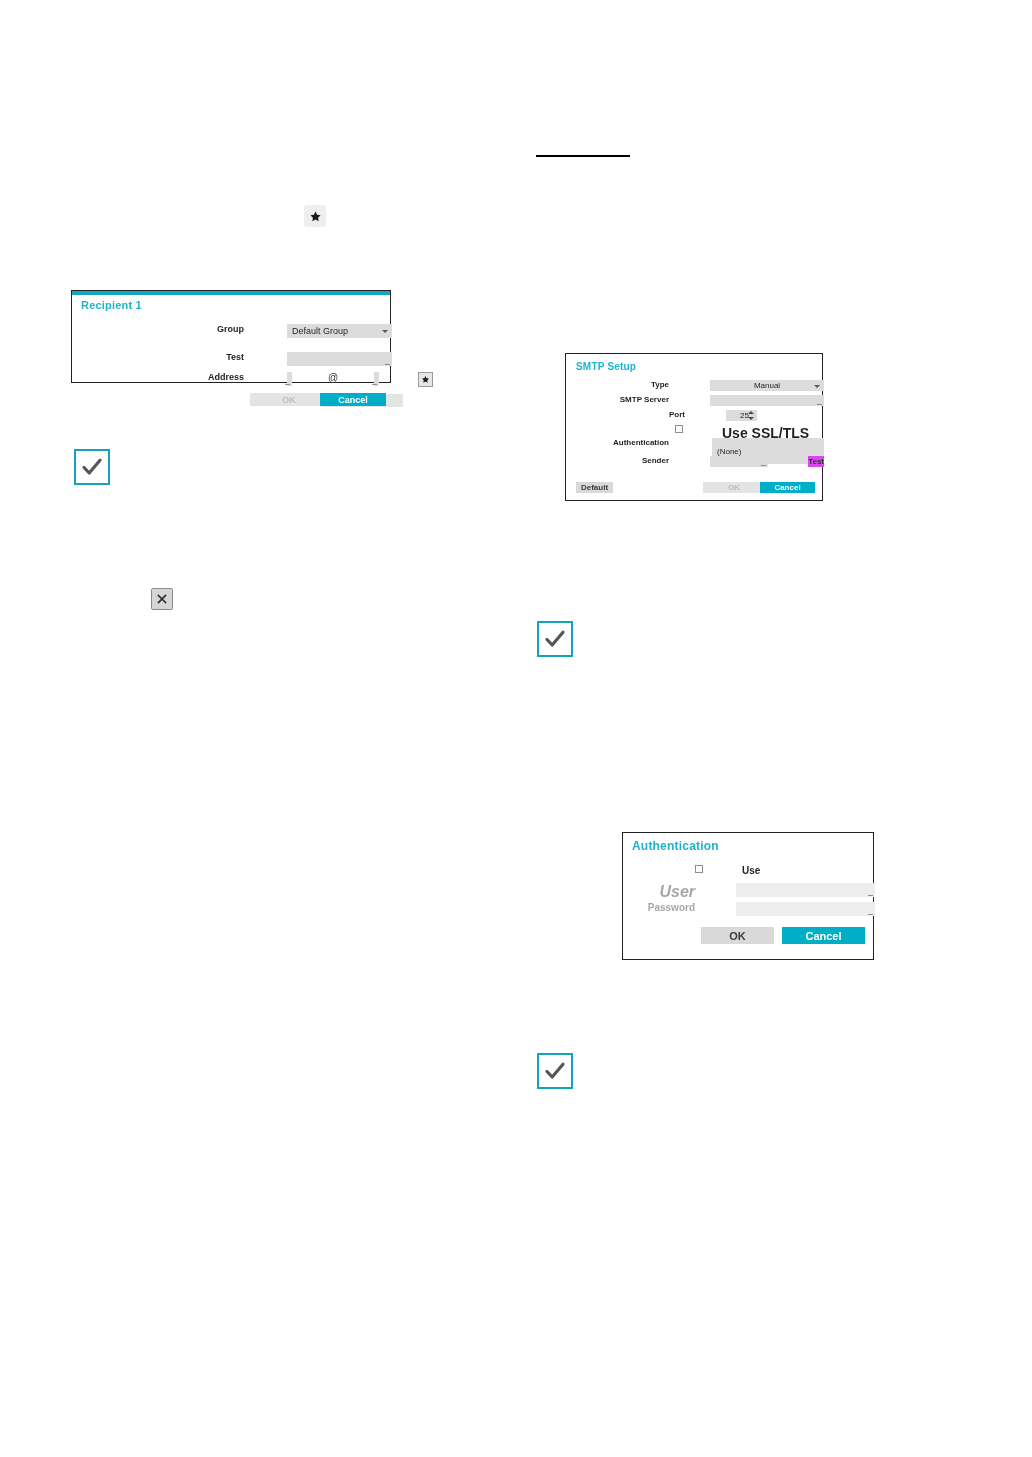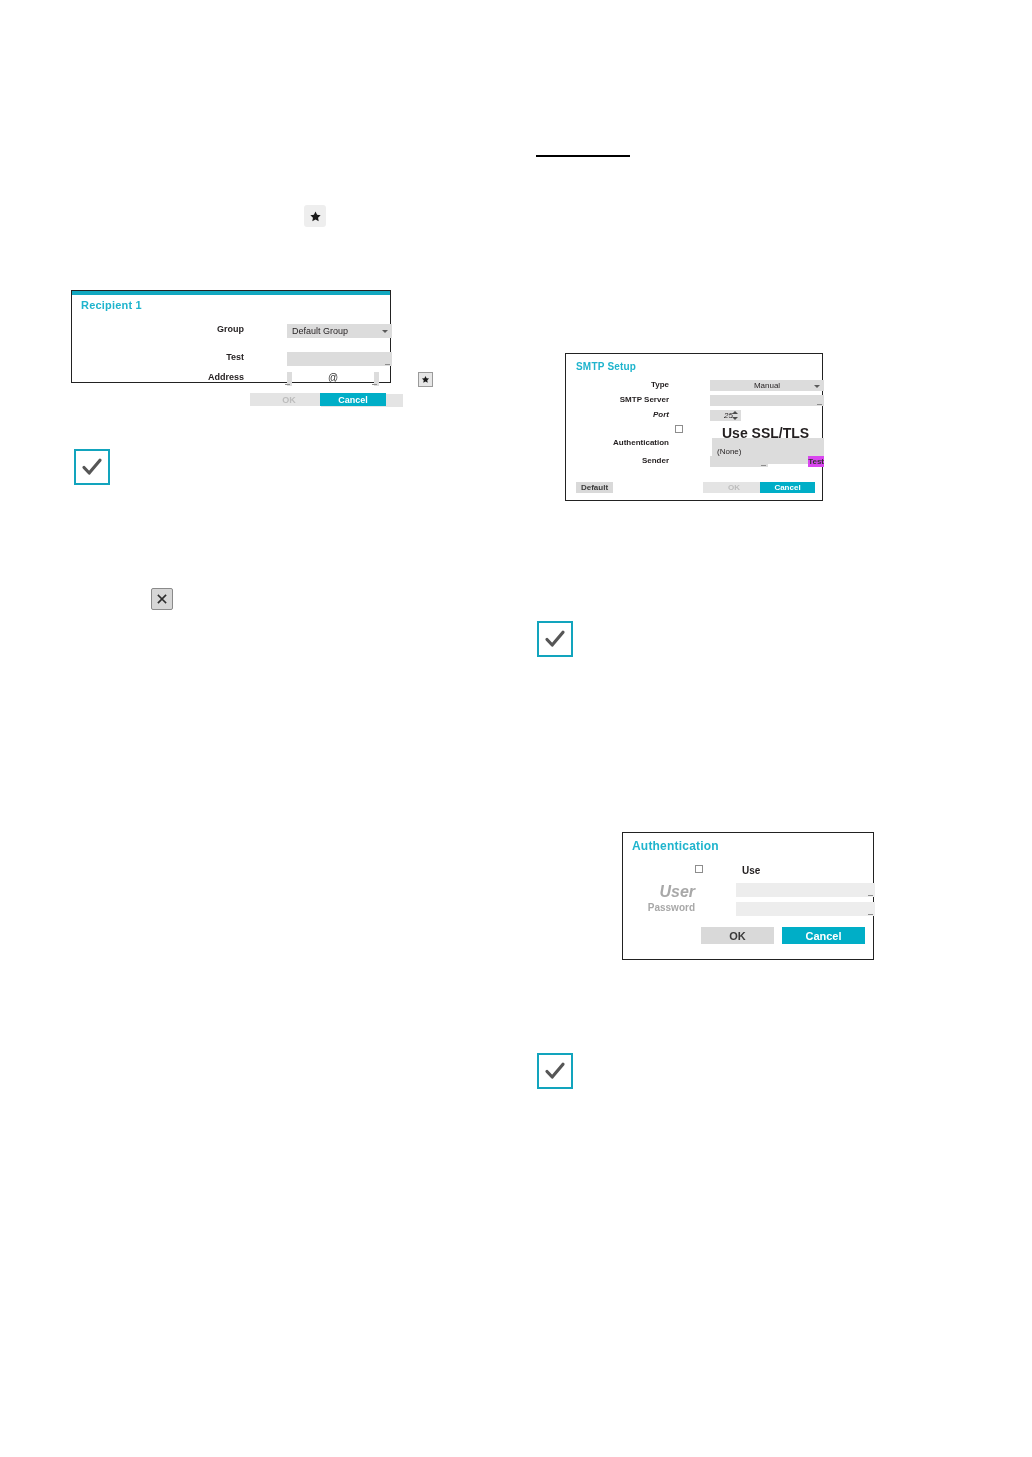--- a/index.html
+++ b/index.html
@@ -307,21 +307,21 @@
   </div>
 
   <div class="row abs" style="left:0px; top:41px; width:258px;">
     <div class="fld-label" style="width:103px; font-size:8px;">SMTP Server</div>
     <div class="inp" style="margin-left:6px; width:145px; height:11px;">
       <span class="inp-text" style="font-size:8px;"></span>
       <span class="corner-tick"></span>
     </div>
   </div>
 
-  <div class="row abs" style="left:0px; top:56px; width:258px;font-style:italic;">
+  <div class="row abs" style="left:16px; top:56px; width:258px;">
     <div class="fld-label" style="width:103px; font-size:8px;">Port</div>
     <div class="inp" style="margin-left:6px; width:31px; height:11px;">
       <span class="inp-text right" style="font-size:8px;">25</span>
       <span class="spinner">
         <i class="up"></i>
         <i class="down"></i>
       </span>
     </div>
   </div>
 

